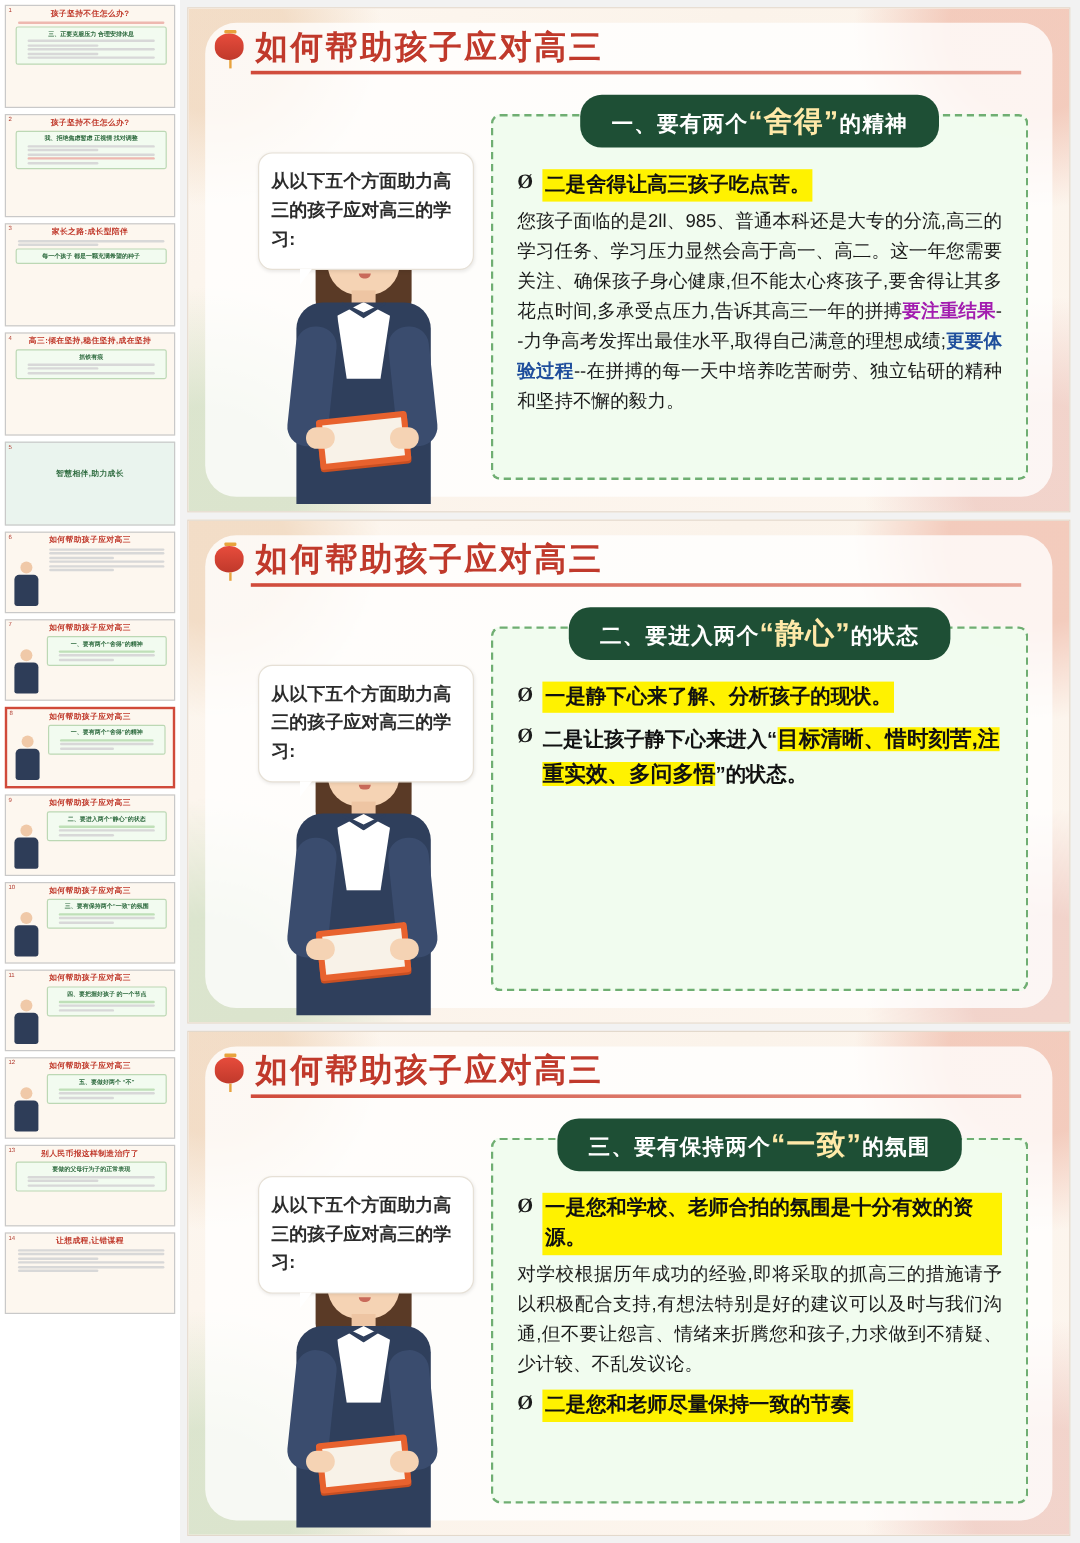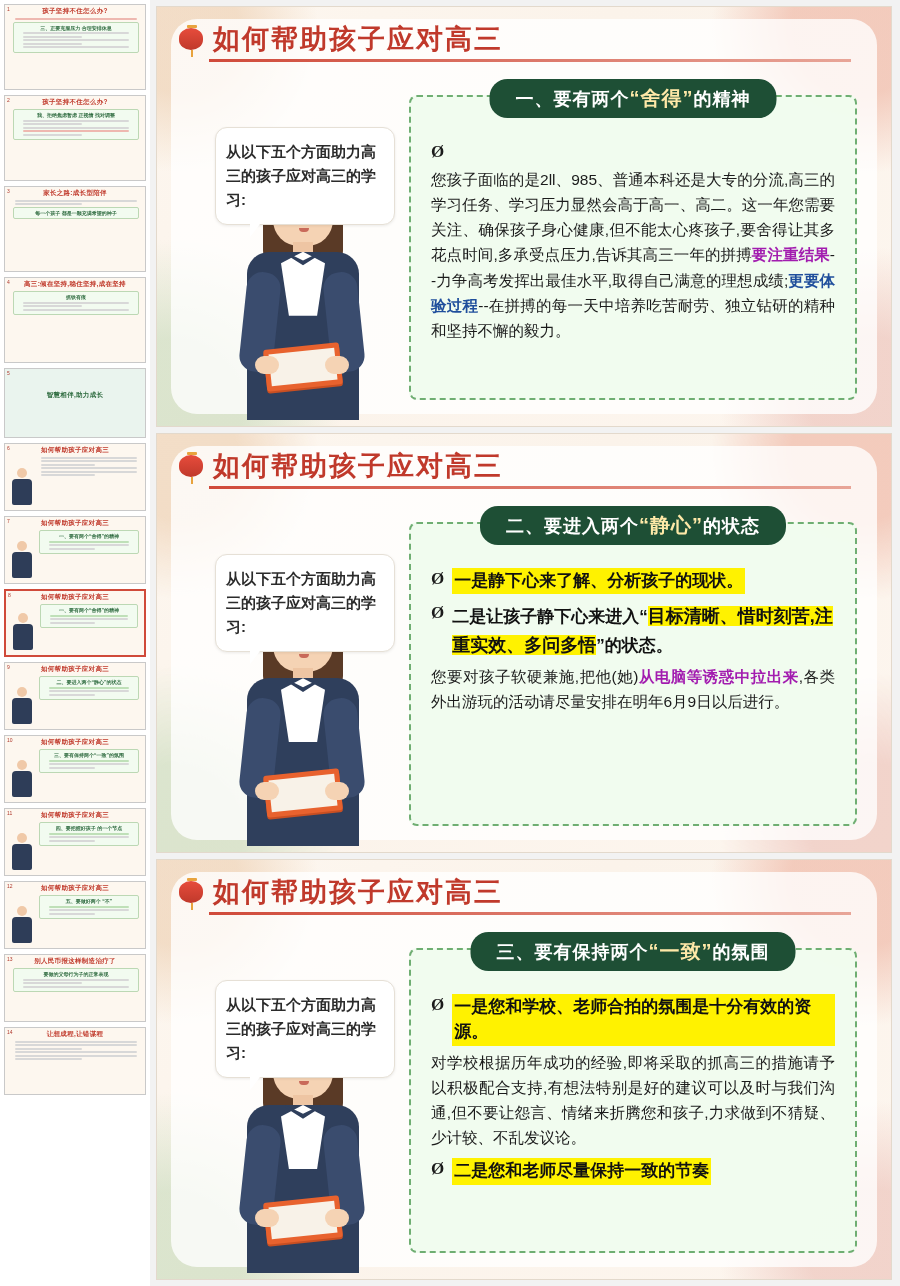--- a/index.html
+++ b/index.html
@@ -170,21 +170,21 @@
   .card-head{
     position:absolute;left:50%;transform:translateX(-50%);
     top:-18px;
     background:#1e4f35;
     color:#ffffff;
     border-radius:18px;
     padding:6px 26px;
     font-size:18px;font-weight:bold;white-space:nowrap;
     letter-spacing:1px;
   }
-  .card-head .quoted{color:#ffe9a8;font-size:20px;margin-top:28px;}
+  .card-head .quoted{color:#ffe9a8;font-size:24px;margin-top:28px;}
   .hl{
     background:#fff200;
     font-weight:bold;
     padding:1px 2px;
   }
   .bullet-row{
     display:flex;align-items:flex-start;gap:8px;
     margin:8px 0 4px 0;
   }
   .bullet{
@@ -453,20 +453,21 @@
           <div class="f-hand-r"></div>
       </div>
 
       <div class="card">
         <div class="card-head">
           <span>一、要有两个</span><span class="quoted">“<span>舍得</span>”</span><span>的精神</span>
         </div>
 
         <div class="bullet-row">
           <span class="bullet">Ø</span>
+          <span class="bullet-text hl">二是舍得让高三孩子吃点苦。</span>
         </div>
 
         <div class="para">
           <span>您孩子面临的是2ll、985、普通本科还是大专的分流,高三的学习任务、学习压力显然会高于高一、高二。这一年您需要关注、确保孩子身心健康,但不能太心疼孩子,要舍得让其多花点时间,多承受点压力,告诉其高三一年的拼搏</span><span class="em-red">要注重结果</span><span>--力争高考发挥出最佳水平,取得自己满意的理想成绩;</span><span class="em-blue">更要体验过程</span><span>--在拼搏的每一天中培养吃苦耐劳、独立钻研的精种和坚持不懈的毅力。</span>
         </div>
       </div>
     </div>
 
     <div class="slide">
       <div class="slide-inner"></div>
@@ -509,23 +510,20 @@
         </div>
 
 
         <div class="bullet-row">
           <span class="bullet">Ø</span>
           <span class="bullet-text">
             <span>二是让孩子静下心来进入“</span><span class="big-hl">目标清晰、惜时刻苦,注重实效、多问多悟</span><span>”的状态。</span>
           </span>
         </div>
 
-        <div class="para">
-          <span>您要对孩子软硬兼施,把他(她)</span><span class="em-red">从电脑等诱惑中拉出来</span><span>,各类外出游玩的活动请尽量安排在明年6月9日以后进行。</span>
-        </div>
       </div>
     </div>
 
     <div class="slide">
       <div class="slide-inner"></div>
       <div class="lantern">
         <div class="lcap"></div>
           <div class="lbody"></div>
           <div class="ltas"></div>
       </div>

